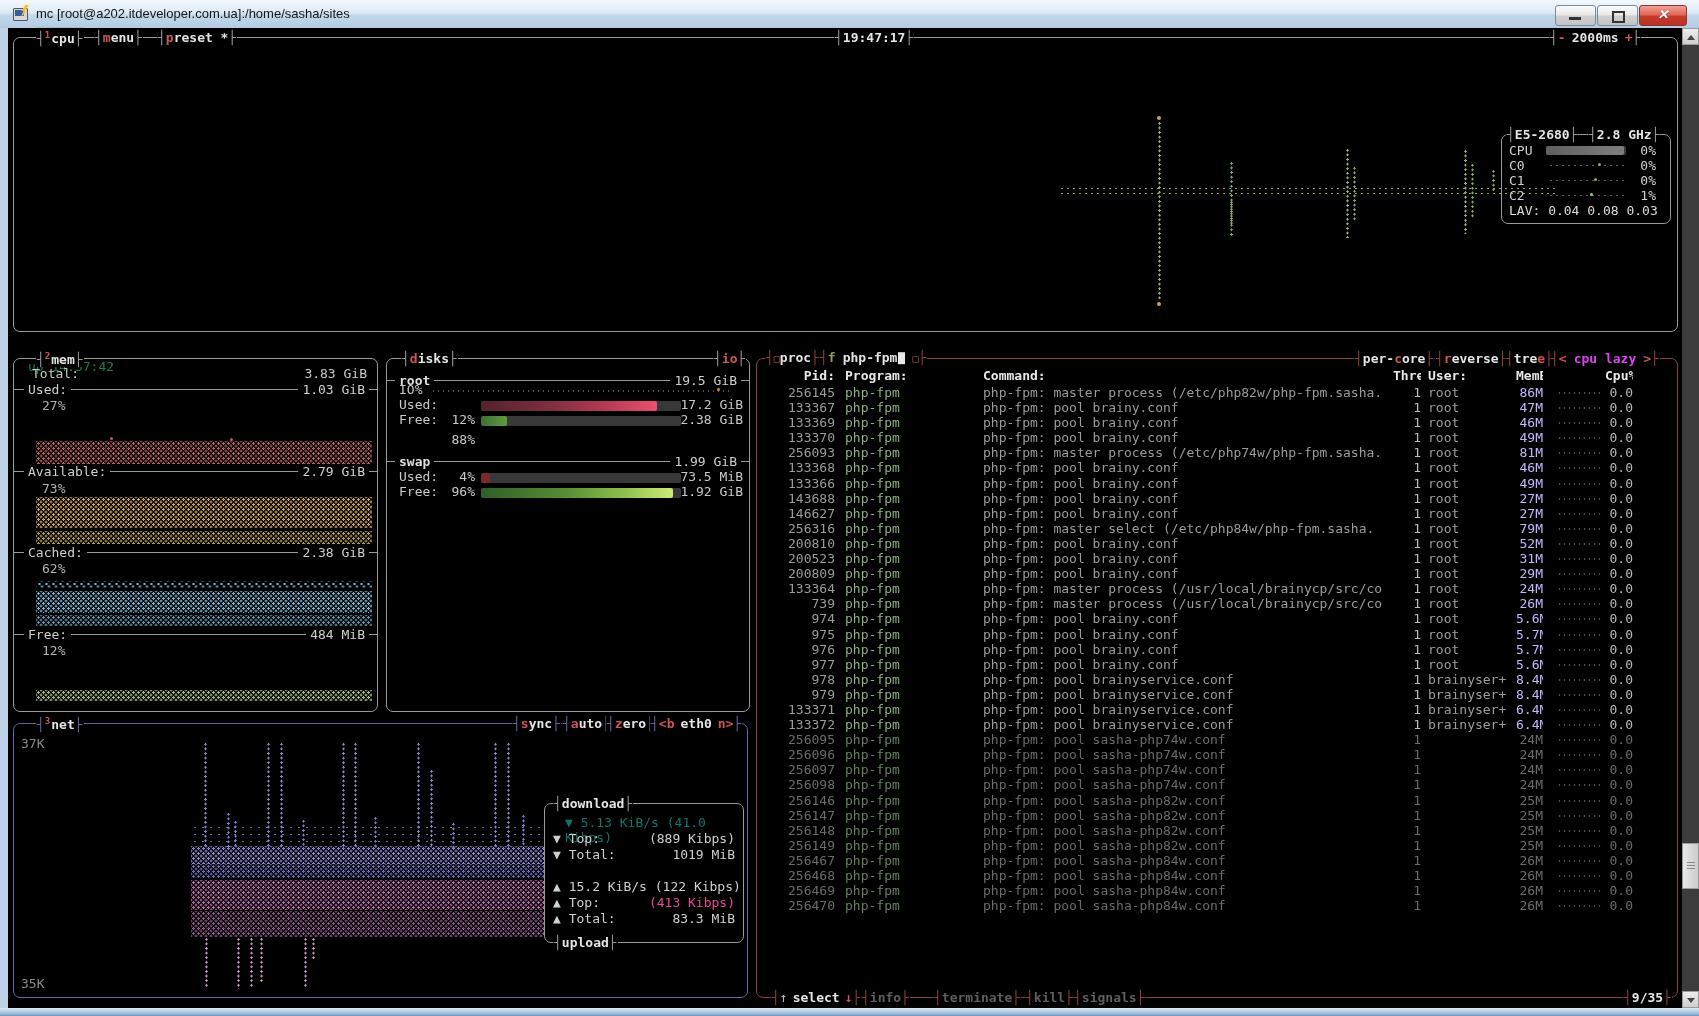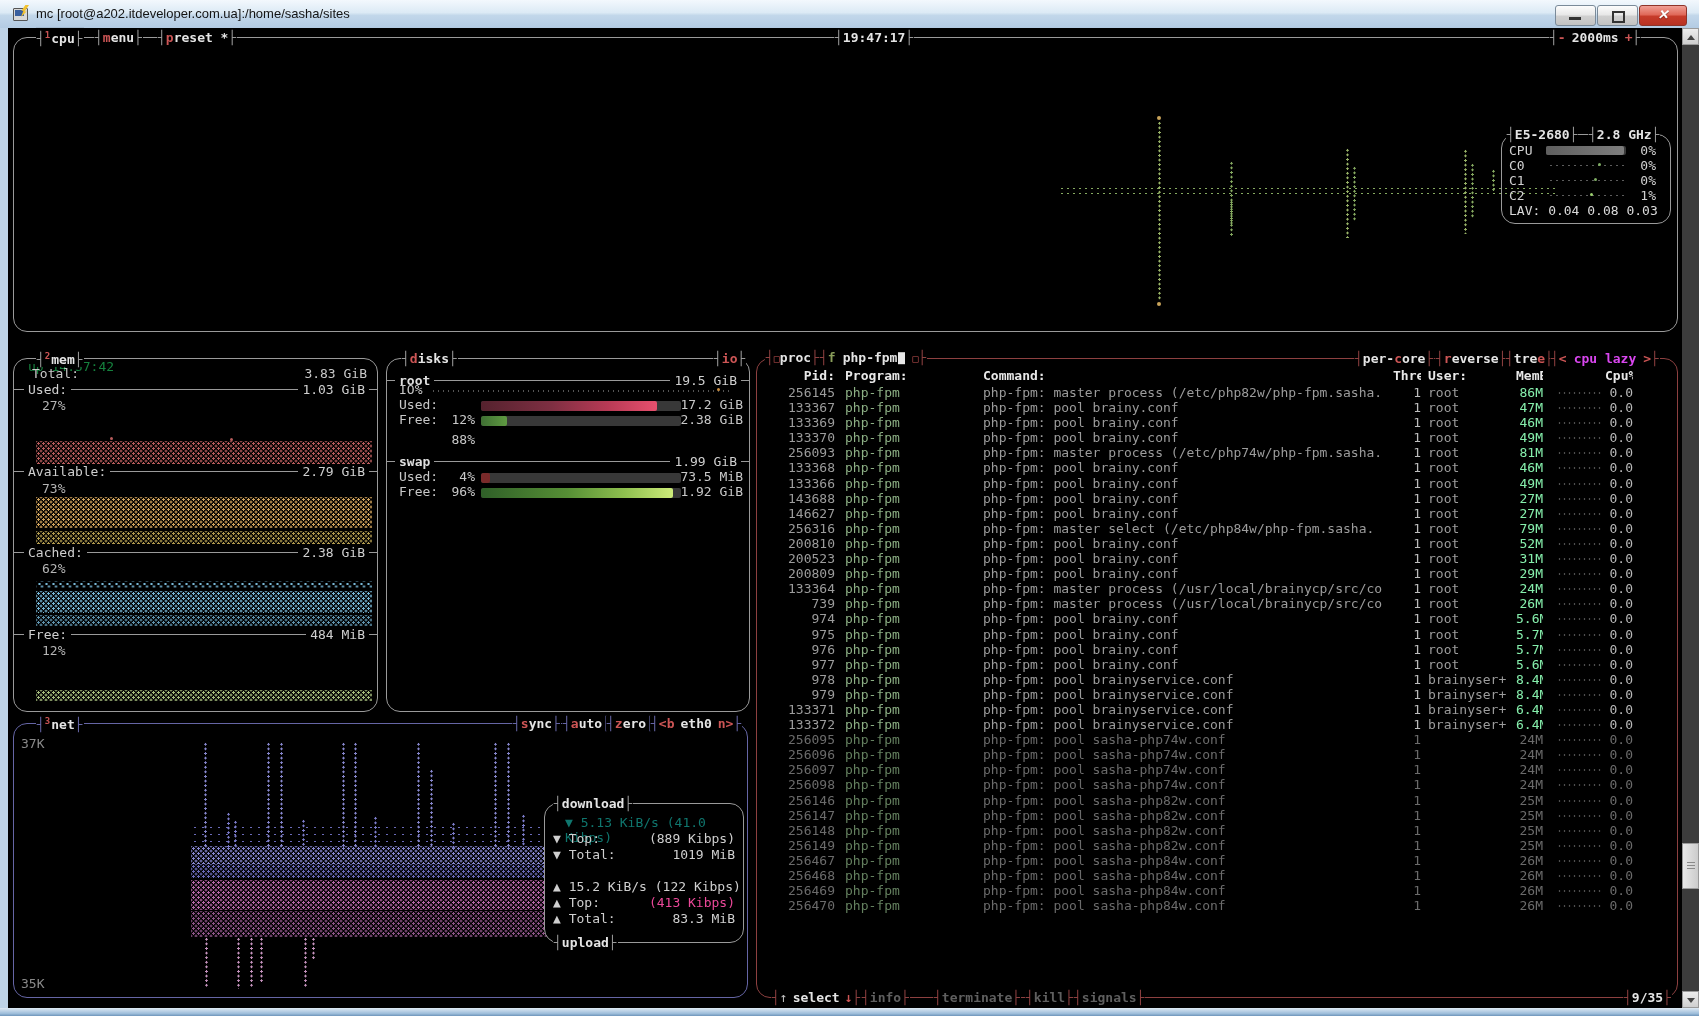--- a/index.html
+++ b/index.html
@@ -26,21 +26,21 @@
   .scrollbar{position:absolute;left:1682px;top:28px;width:17px;height:980px;background:#3c3c3c;}
   .sb-btn{position:absolute;left:0;width:17px;height:17px;background:linear-gradient(180deg,#ececec,#cfcfcf);border:1px solid #9a9a9a;box-sizing:border-box;}
   .sb-up{top:0;} .sb-down{bottom:0;}
   .tri-up{position:absolute;left:4px;top:6px;width:0;height:0;border-left:4px solid transparent;border-right:4px solid transparent;border-bottom:5px solid #444;}
   .tri-down{position:absolute;left:4px;top:6px;width:0;height:0;border-left:4px solid transparent;border-right:4px solid transparent;border-top:5px solid #444;}
   .sb-thumb{position:absolute;left:0;top:815px;width:17px;height:46px;background:linear-gradient(90deg,#e8e8e8,#cccccc);border:1px solid #9a9a9a;box-sizing:border-box;}
   .sb-grip{position:absolute;left:4px;top:18px;width:8px;height:1px;background:#8a8a8a;box-shadow:0 3px 0 #8a8a8a,0 6px 0 #8a8a8a;}
   
   .term{position:absolute;left:8px;top:28px;width:1674px;height:980px;background:#000;font-size:13px;line-height:15px;color:#c8c8c8;}
   .term *{box-sizing:border-box;}
-  .box{position:absolute;border:1px solid var(--bc,#9a9a9a);border-radius:14px;background:transparent;}
+  .box{position:absolute;border:1px solid var(--bc,#9a9a9a);border-radius:7px;background:transparent;}
   .tag{position:absolute;top:0;transform:translateY(-55%);background:#000;padding:0 1px;font-weight:bold;color:#e4e4e4;white-space:nowrap;z-index:3;}
   .tag::before{content:"┤";color:var(--bc,#9a9a9a);font-weight:normal;}
   .tag::after{content:"├";color:var(--bc,#9a9a9a);font-weight:normal;}
   .tag.bottom{top:auto;bottom:0;transform:translateY(55%);}
   .key{color:#cc5555;}
   .greenkey{color:#8a9e5a;}
   .dimtxt{color:#5f5f5f;font-weight:bold;}
   sup.k{color:#cc5555;font-size:9px;font-weight:bold;margin-right:1px;}
   .cursor{display:inline-block;width:7px;height:12px;background:#e8e8e8;vertical-align:-2px;margin-left:1px;}
   
@@ -56,21 +56,21 @@
   .divrow .ln.end{flex:0 0 8px;margin:0 0 0 4px;}
   .lbl{color:#cfcfcf;} .val{color:#cfcfcf;}
   .pct{position:absolute;color:#b4b4b4;}
   
   .prow,.phead{display:grid;grid-template-columns:71px 134px 424px 28px 95px 27px 62px 28px;height:15.1px;line-height:15.1px;white-space:nowrap;overflow:hidden;}
   .phead{color:#e8e8e8;font-weight:bold;}
   .c{overflow:hidden;}
   .c.r{text-align:right;}
   .c.pl10{padding-left:10px;} .c.pl14{padding-left:14px;} .c.pl7{padding-left:7px;}
   .prow .pid,.prow .cmd,.prow .usr{color:#9c9c9c;}
-  .prow .thr{color:#bdbdbd;} .prow .memv{color:#86efac;} .prow .cpuv{color:#b8b8b8;}
+  .prow .thr{color:#bdbdbd;} .prow .memv{color:#c4b5fd;} .prow .cpuv{color:#b8b8b8;}
   .prow .prog{color:var(--program-green,#8caf84);}
   .prow.dim .pid,.prow.dim .cmd,.prow.dim .thr,.prow.dim .memv,.prow.dim .cpuv{color:#6b6b6b;}
   .prow.dim .prog{color:#64805f;}
   .rowdots{display:block;margin-top:6px;margin-left:14px;width:44px;height:4px;background-image:radial-gradient(#4e4e4e 1px,transparent 1.2px);background-size:5px 4px;}
   .meter{position:absolute;height:9px;background:#3a3a3a;border-radius:2px;}
   .meter .mfill{position:absolute;left:0;top:0;height:100%;background:linear-gradient(90deg,#5f5f5f,#7e7e7e);border-radius:2px;}
   .cdots{position:absolute;height:5px;background-image:radial-gradient(#5c5c5c 1px,transparent 1.2px);background-size:6px 5px;}
   .greendot{position:absolute;width:3px;height:3px;background:#7fae63;border-radius:50%;}
 </style>
 </head>

